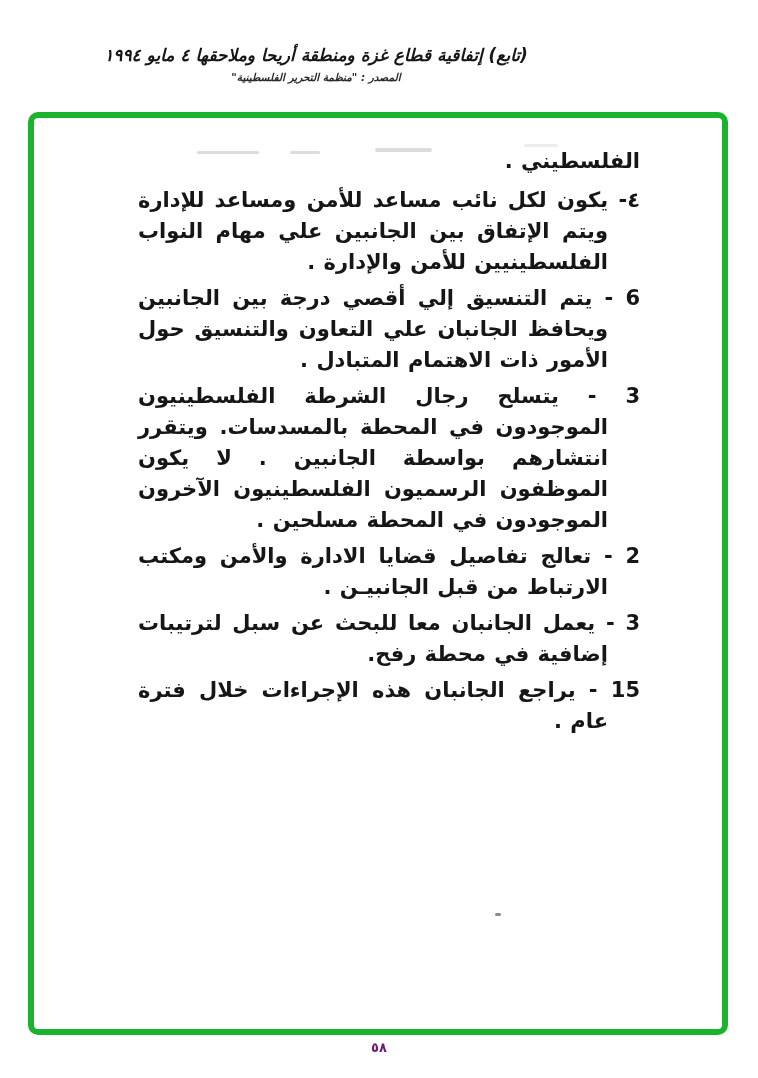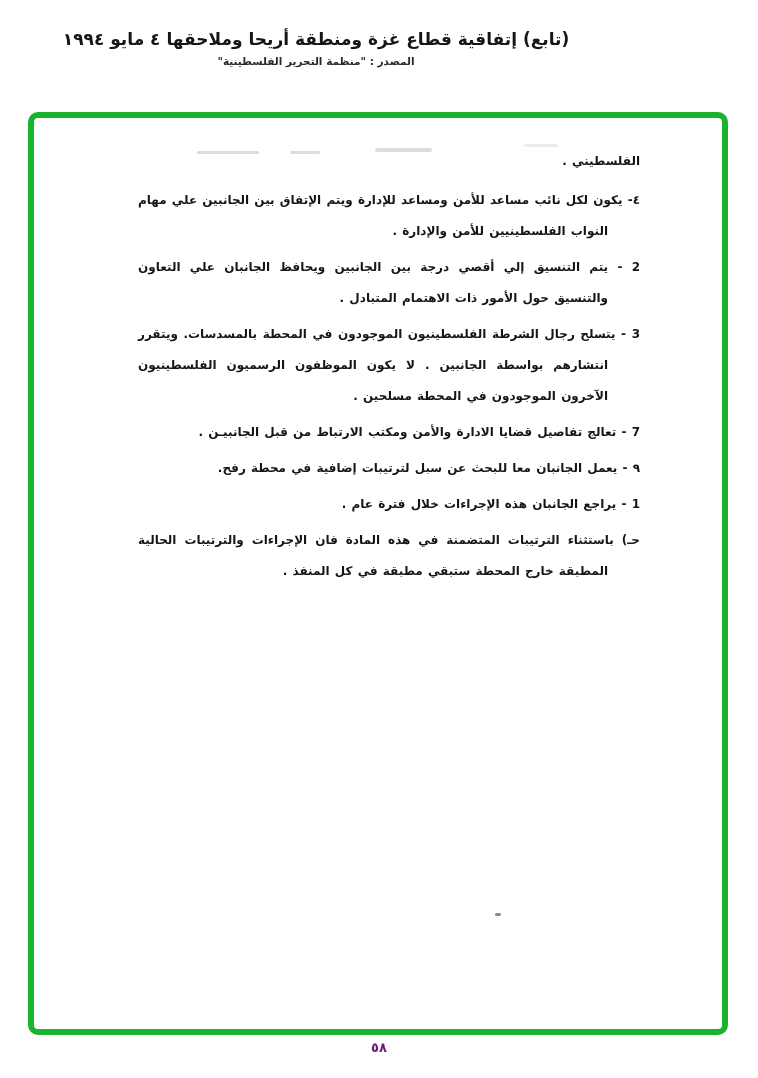--- a/index.html
+++ b/index.html
@@ -8,24 +8,25 @@
     background: #ffffff;
     position: relative;
     overflow: hidden;
     font-family: "DejaVu Sans", sans-serif;
     color: #161616;
   }
 
   
   .page-header {
     position: absolute;
-    top: 28px; left: 0;
+    top: 44px; left: 0;
     width: 632px;
     text-align: center;
     direction: rtl;
+    font-style: italic;
   }
   .page-title {
     font-size: 17px;
     font-weight: bold;
     line-height: 22px;
   }
   .page-source {
     margin-top: 5px;
     font-size: 10.5px;
     font-weight: bold;
@@ -41,21 +42,21 @@
     border-radius: 10px;
     background: #ffffff;
   }
 
   
   .content {
     position: absolute;
     top: 28px; right: 82px; left: 92px;
     direction: rtl;
     text-align: justify;
-    font-size: 12px;
+    font-size: 21px;
     font-weight: bold;
     line-height: 31px;
     word-spacing: 1px;
   }
   .cont-line {
     margin: 0 0 8px 0;
     text-align: right;
   }
   .para {
     margin: 0 0 5px 12px;
@@ -97,23 +98,22 @@
   <div class="artifact" style="left:163px; top:33px; width:62px; height:3px;"></div>
   <div class="artifact" style="left:256px; top:33px; width:30px; height:3px;"></div>
   <div class="artifact" style="left:341px; top:30px; width:57px; height:4px;"></div>
   <div class="artifact lighter" style="left:490px; top:26px; width:34px; height:3px;"></div>
   <div class="artifact dot" style="left:461px; top:795px; width:6px; height:3px;"></div>
 
   <div class="content">
     <p class="cont-line">الفلسطيني .</p>
     <div>
         <p class="para">٤- يكون لكل نائب مساعد للأمن ومساعد للإدارة ويتم الإتفاق بين الجانبين علي مهام النواب الفلسطينيين للأمن والإدارة .</p>
-        <p class="para">2 - يتم التنسيق إلي أقصي درجة بين الجانبين ويحافظ الجانبان علي التعاون والتنسيق حول الأمور ذات الاهتمام المتبادل .</p>
+        <p class="para">6 - يتم التنسيق إلي أقصي درجة بين الجانبين ويحافظ الجانبان علي التعاون والتنسيق حول الأمور ذات الاهتمام المتبادل .</p>
         <p class="para">3 - يتسلح رجال الشرطة الفلسطينيون الموجودون في المحطة بالمسدسات. ويتقرر انتشارهم بواسطة الجانبين . لا يكون الموظفون الرسميون الفلسطينيون الآخرون الموجودون في المحطة مسلحين .</p>
-        <p class="para">7 - تعالج تفاصيل قضايا الادارة والأمن ومكتب الارتباط من قبل الجانبيـن .</p>
-        <p class="para">٩ - يعمل الجانبان معا للبحث عن سبل لترتيبات إضافية في محطة رفح.</p>
-        <p class="para">1 -  يراجع الجانبان هذه الإجراءات خلال فترة عام .</p>
-        <p class="para">حـ) باستثناء الترتيبات المتضمنة في هذه المادة فان الإجراءات والترتيبات الحالية المطبقة خارج المحطة ستبقي مطبقة في كل المنفذ .</p>
+        <p class="para">2 - تعالج تفاصيل قضايا الادارة والأمن ومكتب الارتباط من قبل الجانبيـن .</p>
+        <p class="para">3 - يعمل الجانبان معا للبحث عن سبل لترتيبات إضافية في محطة رفح.</p>
+        <p class="para">15 -  يراجع الجانبان هذه الإجراءات خلال فترة عام .</p>
       </div>
   </div>
 </div>
 
 <div class="page-number">٥٨</div>
 
 </body></html>

